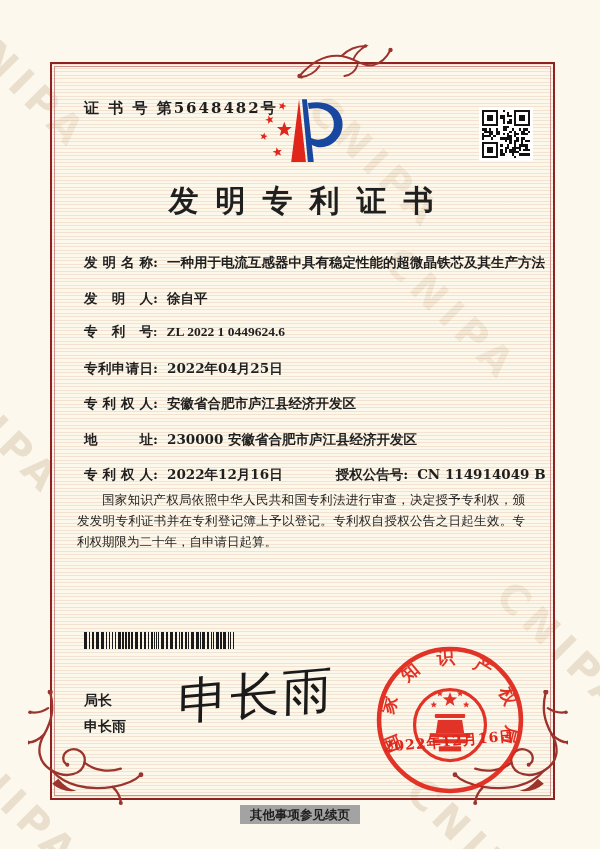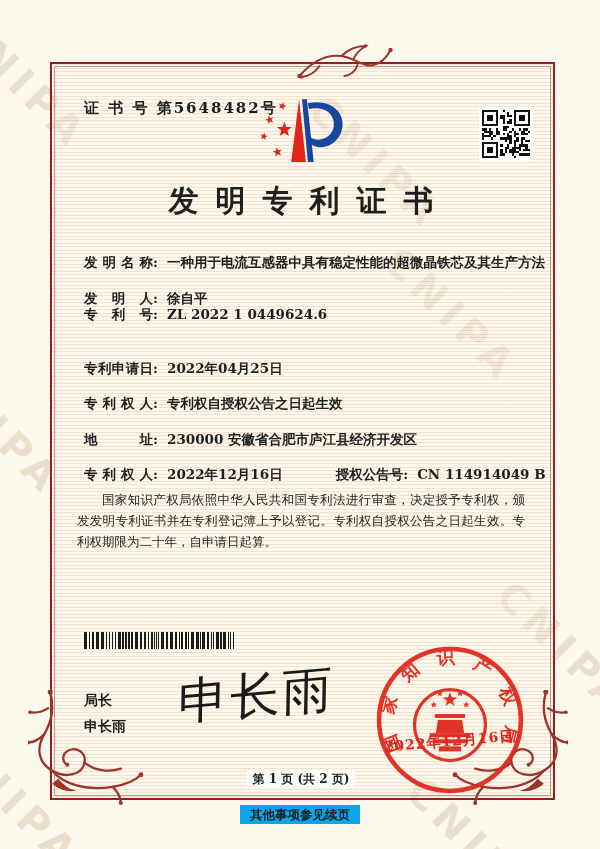--- a/index.html
+++ b/index.html
@@ -66,21 +66,21 @@
   }
   .page-info{
     position:absolute; z-index:5; left:51px; top:771px; width:500px; text-align:center;
     font-size:12px; font-weight:600;
   }
   .page-info span{ background:rgba(255,255,255,0.85); padding:1px 6px; }
   .continuation{
     position:absolute; z-index:8; left:0; top:807px; width:600px; text-align:center;
     font-size:12.5px; font-weight:600;
   }
-  .continuation span{ background:#0ea5e9; padding:2px 10px; }
+  .continuation span{ background:#a3a3a3; padding:2px 10px; }
   .ornament{ position:absolute; z-index:6; pointer-events:none; }
   .orn-top{ left:297px; top:42px; }
   .orn-bl{ left:28px; top:690px; }
   .orn-br{ left:452px; top:690px; transform:scaleX(-1); }
 </style>
 </head>
 <body>
 
 <div class="page">
 
@@ -238,28 +238,28 @@
     </svg>
 
   <div class="title">发明专利证书</div>
 
   <div class="field-row" style="top:290px;">
     <span class="field-label">发明人</span><span class="field-colon">:</span><span>徐自平</span>
   </div>
   <div class="field-row" style="top:254px;">
     <span class="field-label">发明名称</span><span class="field-colon">:</span><span>一种用于电流互感器中具有稳定性能的超微晶铁芯及其生产方法</span>
   </div>
-  <div class="field-row" style="top:306px;">
+  <div class="field-row" style="top:323px;font-family:Liberation Serif, serif;">
     <span class="field-label">专利号</span><span class="field-colon">:</span><span>ZL 2022 1 0449624.6</span>
   </div>
   <div class="field-row" style="top:360px;">
     <span class="field-label">专利申请日</span><span class="field-colon">:</span><span>2022年04月25日</span>
   </div>
   <div class="field-row" style="top:395px;">
-    <span class="field-label">专利权人</span><span class="field-colon">:</span><span>专利权自授权公告之日起生效</span>
+    <span class="field-label">专利权人</span><span class="field-colon">:</span><span>安徽省合肥市庐江县经济开发区</span>
   </div>
   <div class="field-row" style="top:431px;">
     <span class="field-label">地址</span><span class="field-colon">:</span><span>230000 安徽省合肥市庐江县经济开发区</span>
   </div>
   <div class="field-row" style="top:466px;">
     <span class="field-label">专利权人</span><span class="field-colon">:</span><span>2022年12月16日</span><span class="grant-gap"></span><span>授权公告号</span><span class="field-colon">:</span><span>CN 114914049 B</span>
   </div>
 
   <div class="body-text">
     <p>国家知识产权局依照中华人民共和国专利法进行审查，决定授予专利权，颁发发明专利证书并在专利登记簿上予以登记。专利权自授权公告之日起生效。专利权期限为二十年，自申请日起算。</p>
@@ -332,23 +332,20 @@
       <polygon points="91.0,54.6 91.8,56.8 94.2,56.9 92.4,58.4 93.0,60.8 91.0,59.4 89.0,60.8 89.6,58.4 87.8,56.9 90.2,56.8"></polygon>
       <rect x="60" y="67" width="30" height="4" rx="1"></rect>
       <polygon points="63,73 87,73 89,86 61,86"></polygon>
       <rect x="55" y="86" width="40" height="4"></rect>
       <rect x="58" y="92" width="34" height="4"></rect>
       <rect x="64" y="99" width="22" height="5"></rect>
     </g>
   </svg>
   <div class="seal-date">2022年12月16日</div>
 
-  <div class="page-info">
-    <span>第 1 页 (共 2 页)</span>
-  </div>
   <div class="continuation">
     <span>其他事项参见续页</span>
   </div>
 
   <svg class="ornament orn-top" width="96" height="40" viewBox="0 0 95 40">
     <g fill="none" stroke="#9b342c" stroke-width="2" stroke-linecap="round">
       <path d="M2,34 C14,20 28,12 44,14 C58,16 64,25 76,23 C84,21 90,14 93,8"></path>
       <path d="M44,14 C50,8 58,4 68,4 C62,8 58,12 56,17"></path>
       <path d="M22,24 C18,30 11,34 4,35"></path>
       <path d="M60,23 C58,29 53,33 47,34"></path>

